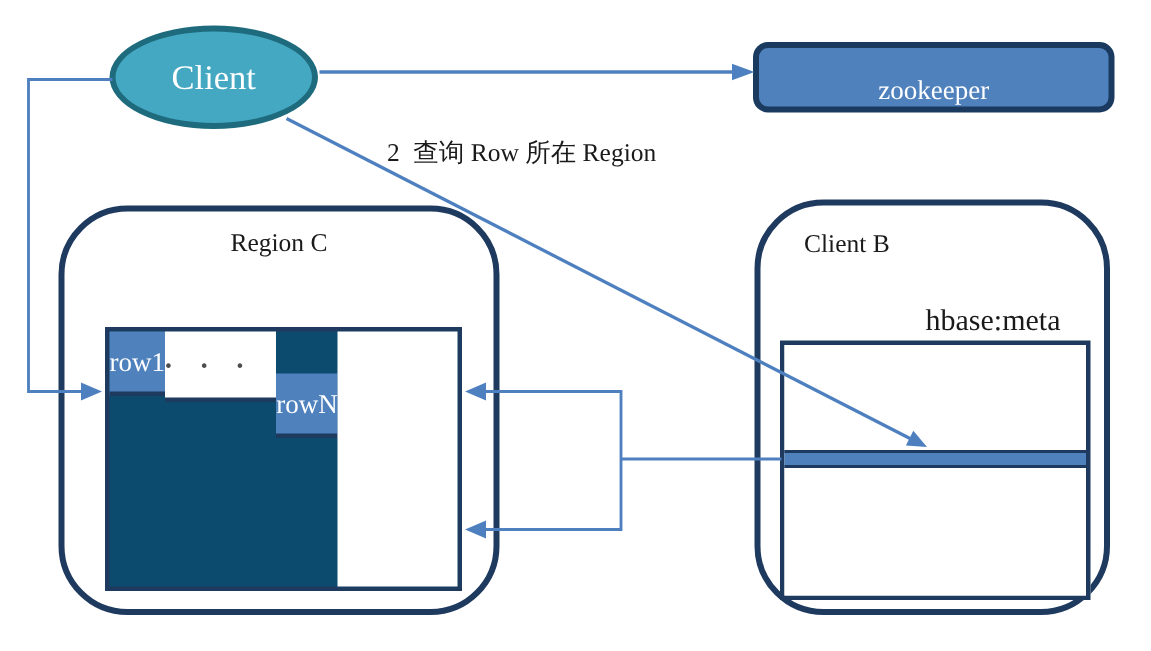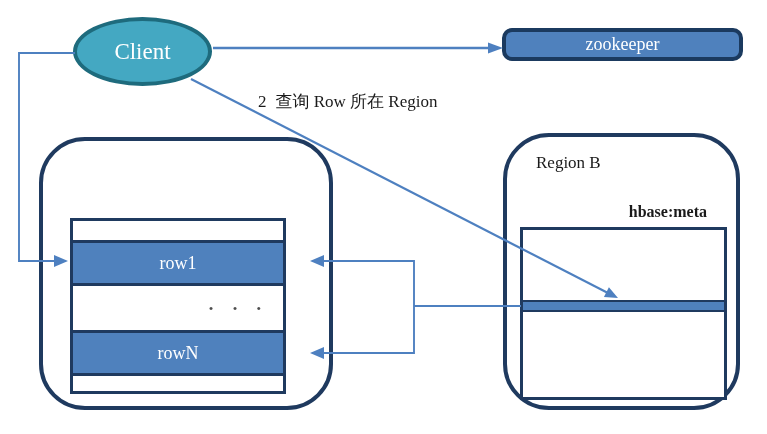--- a/index.html
+++ b/index.html
@@ -23,57 +23,57 @@
   .connectors{position:absolute;left:0;top:0;width:767px;height:434px;pointer-events:none;z-index:5;}
   .connectors line,.connectors polyline{stroke:var(--arrow);fill:none;}
   .connectors polygon{fill:var(--arrow);stroke:none;}
 
   .client{
     position:absolute;left:73px;top:17px;width:139px;height:69px;box-sizing:border-box;
     background:var(--client-fill);border:4px solid var(--client-border);border-radius:50%;
     display:flex;align-items:center;justify-content:center;color:#fff;font-size:23px;z-index:2;
   }
   .zookeeper{
-    position:absolute;left:502px;top:28px;width:241px;height:33px;box-sizing:border-box;
+    position:absolute;left:502px;top:28px;width:241px;height:47px;box-sizing:border-box;
     background:var(--node-fill);border:4px solid var(--node-border);border-radius:10px;
-    display:flex;align-items:center;justify-content:center;color:#fff;font-size:18px;z-index:2;
+    display:flex;align-items:flex-end;justify-content:center;color:#fff;font-size:18px;z-index:2;
   }
   .edge-label{
     position:absolute;white-space:nowrap;color:var(--label-text);font-size:17px;z-index:3;
   }
   .edge-label .num{margin-right:9px;}
   .label-step1{left:215px;top:16px;}
   .label-step2{left:258px;top:90px;font-family:Liberation Serif, serif;}
   .label-step3{left:45px;top:100px;}
 
   .region{
     position:absolute;box-sizing:border-box;border:4px solid var(--region-border);
     border-radius:46px;background:transparent;z-index:1;
   }
   .region-c{left:39px;top:137px;width:294px;height:273px;}
   .region-b{left:503px;top:133px;width:237px;height:277px;}
   .region-title{position:absolute;color:var(--label-text);font-size:17px;white-space:nowrap;}
   .region-c .region-title{left:0;right:0;top:11px;text-align:center;}
   .region-b .region-title{left:29px;top:16px;}
-  .hbase-label{position:absolute;right:29px;top:66px;color:var(--label-text);font-size:16px;white-space:nowrap;font-weight:bold;}
+  .hbase-label{position:absolute;right:29px;top:66px;color:var(--label-text);font-size:20px;white-space:nowrap;}
 
   .table-c{
-    position:absolute;left:27px;top:77px;width:216px;height:176px;box-sizing:border-box;
-    border:3px solid var(--table-border);background:#15803d;display:flex;flex-direction:column;
+    position:absolute;left:27px;top:77px;width:238px;height:176px;box-sizing:border-box;
+    border:3px solid var(--table-border);background:#0c4a6e;display:flex;flex-direction:row;
   }
   .trow{box-sizing:border-box;border-bottom:3px solid var(--table-border);}
   .trow.white{background:#fff;}
   .trow.blue{
     background:var(--row-fill);color:#fff;font-size:18px;
     display:flex;align-items:center;justify-content:center;
   }
   .trow.r0{height:22px;}
   .trow.r1{height:43px;}
   .trow.r2{height:47px;display:flex;align-items:center;justify-content:flex-end;padding-right:14px;}
-  .trow.r3{height:43px;}
+  .trow.r3{height:43px;margin-top:28px;}
   .trow.r4{flex:1;border-bottom:none;}
   .dots-text{color:var(--dots);font-size:13px;letter-spacing:8px;line-height:1;}
 
   .table-b{
     position:absolute;left:13px;top:90px;width:207px;height:173px;box-sizing:border-box;
     border:3px solid var(--table-border);background:#fff;display:flex;flex-direction:column;
   }
   .tb-spacer{height:70px;background:#fff;}
   .meta-band{
     height:12px;box-sizing:border-box;background:var(--row-fill);
@@ -111,33 +111,34 @@
 
   <div class="zookeeper">
     <span>zookeeper</span>
   </div>
 
   <div class="edge-label label-step2">
     <span class="num">2</span><span>查询 Row 所在 Region</span>
   </div>
 
   <div class="region region-c">
+    <div class="region-title">Region C</div>
     <div class="table-c">
       <div class="trow white r0"></div>
       <div class="trow blue r1">row1</div>
       <div class="trow white r2">
         <span class="dots-text">• • •</span>
       </div>
       <div class="trow blue r3">rowN</div>
       <div class="trow white r4"></div>
     </div>
   </div>
 
   <div class="region region-b">
-    <div class="region-title">Region B</div>
+    <div class="region-title">Client B</div>
     <div class="hbase-label">hbase:meta</div>
     <div class="table-b">
       <div class="tb-spacer"></div>
       <div class="meta-band"></div>
       <div class="tb-rest"></div>
     </div>
   </div>
 
 </div>
 

